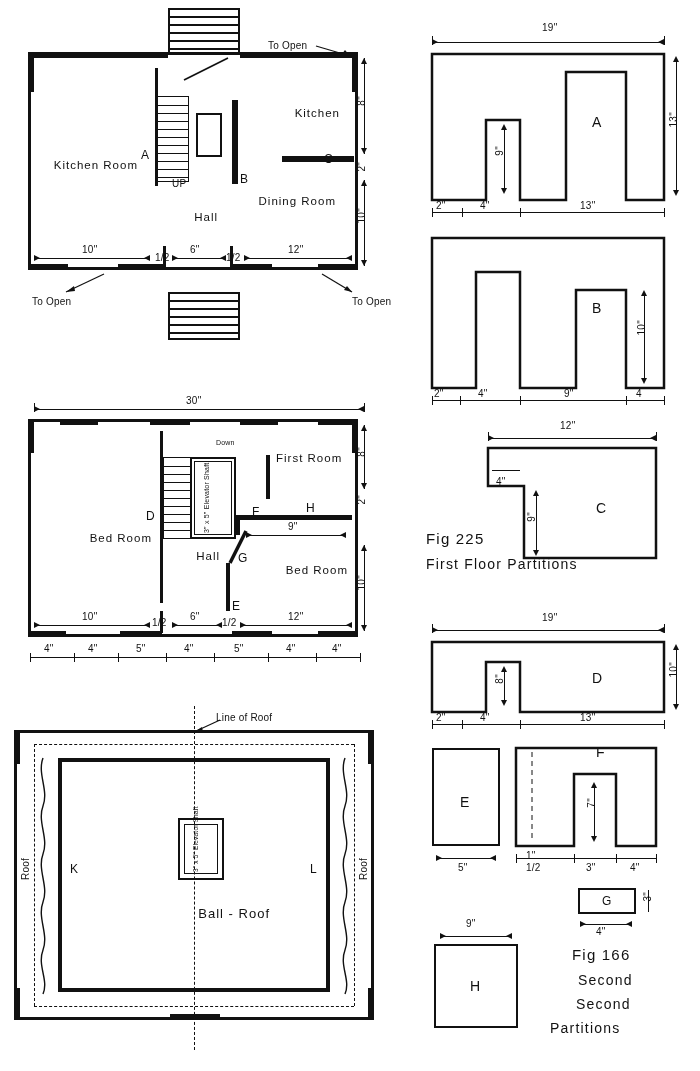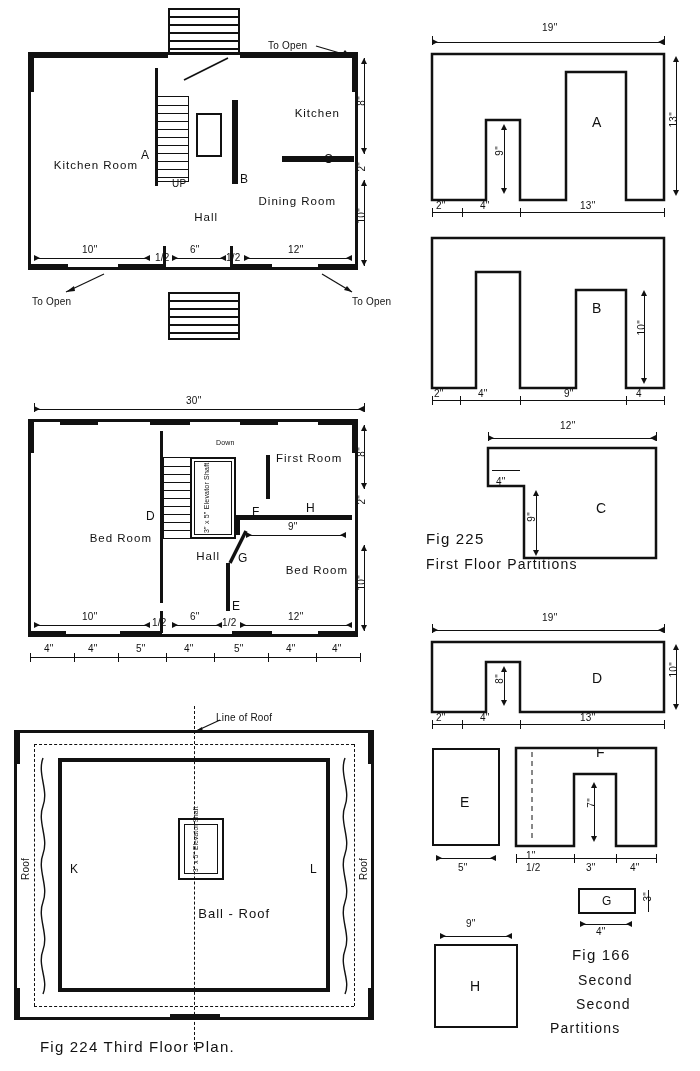--- a/index.html
+++ b/index.html
@@ -307,21 +307,20 @@
     <div class="wall" style="left:178px;top:118px;width:46px;height:62px;"></div>
     <div class="wall" style="left:184px;top:124px;width:34px;height:50px;border-width:1px;"></div>
     <div class="lbl tiny vertup" style="left:192px;top:128px;height:44px;font-size:6.5px;">3" x 5" Elevator Shaft</div>
 
     <div class="lbl room" style="left:122px;top:206px;width:148px;font-size:13px;">Ball - Roof</div>
     <div class="lbl letter" style="left:70px;top:162px;">K</div>
     <div class="lbl letter" style="left:310px;top:162px;">L</div>
     <div class="lbl tiny vertup" style="left:20px;top:158px;">Roof</div>
     <div class="lbl tiny vertup" style="left:358px;top:158px;">Roof</div>
 
-    <div class="lbl cap" style="left:40px;top:338px;">Fig 224  Third Floor Plan.</div>
   </div>
 
   <div class="abs" style="left:420px;top:0;width:280px;height:580px;">
 
     <div class="lbl dim" style="left:122px;top:22px;">19"</div>
     <div class="dimline" style="left:12px;top:42px;width:232px;"></div>
     <div class="arrR" style="left:12px;top:39px;"></div>
     <div class="arrL" style="left:238px;top:39px;"></div>
     <div class="tick" style="left:12px;top:36px;"></div>
     <div class="tick" style="left:244px;top:36px;"></div>

